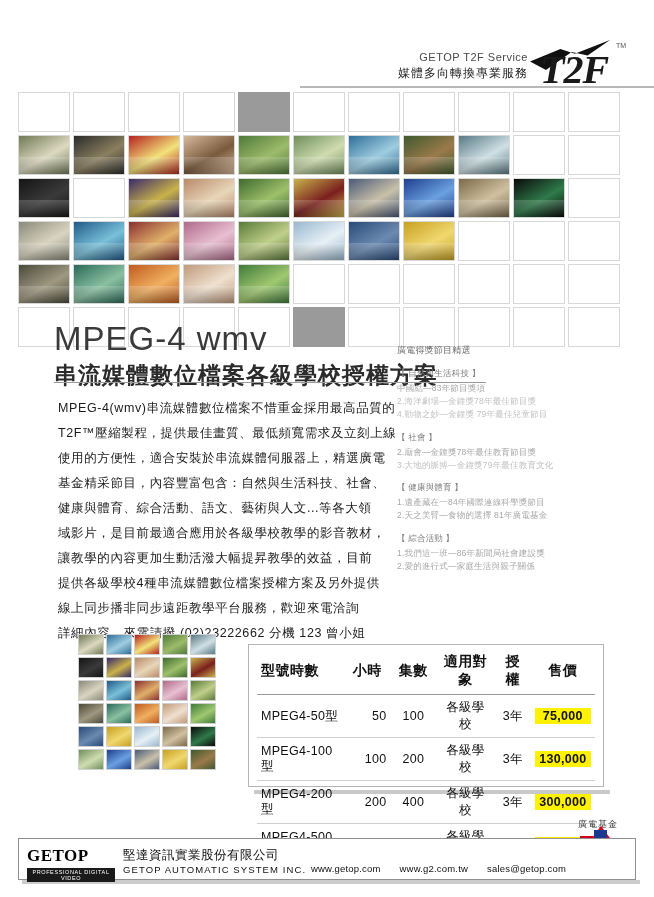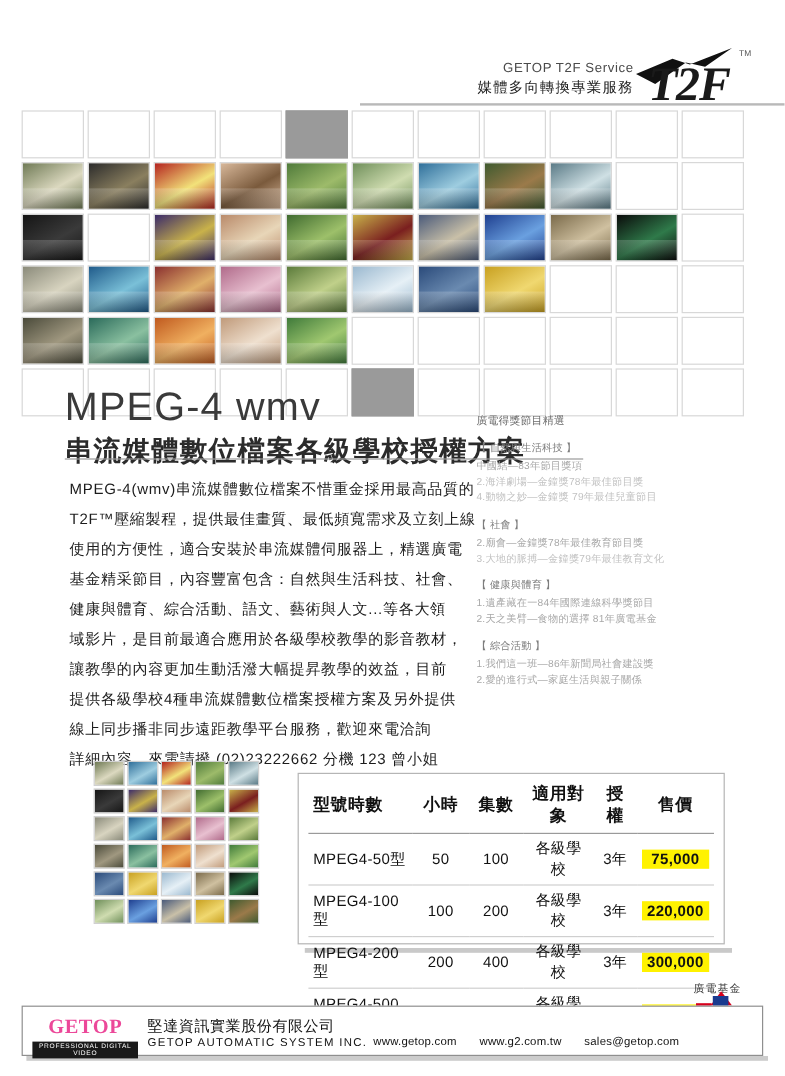--- a/index.html
+++ b/index.html
@@ -192,21 +192,21 @@
     letter-spacing: 0.5px;
   }
   table.price td {
     padding: 4px 4px;
     border-top: 1px solid #cfcfcf;
     font-size: 12.5px;
     letter-spacing: 0.3px;
   }
   table.price tr.first td { border-top: 1px solid #9a9a9a; }
   .col-model { width: 96px; }
-  .col-hours { width: 52px; text-align: center; }
+  .col-hours { width: 52px; text-align: right; }
   .col-eps   { width: 48px; text-align: center; }
   .col-target{ width: 70px; text-align: center; }
   .col-lic   { width: 40px; text-align: center; }
   .col-price { width: 66px; text-align: center; }
   .price-hl {
     background: #fff200;
     display: block;
     padding: 1px 2px;
     font-weight: 700;
     text-align: center;
@@ -266,23 +266,22 @@
   }
   .getop-badge {
     position: absolute;
     left: 8px; top: 7px;
     width: 88px;
   }
   .getop-word {
     font-family: "Liberation Serif", serif;
     font-weight: 700;
     font-size: 17px;
-    color: #ec4899;
+    color: #000000;
     letter-spacing: 0.5px;
-    text-align: center;
   }
   .getop-tag {
     margin-top: 2px;
     background: #1a1a1a;
     color: #ffffff;
     font-size: 5.5px;
     letter-spacing: 0.6px;
     text-align: center;
     padding: 1px 0;
   }
@@ -582,21 +581,21 @@
               <span class="price-hl">75,000</span>
             </td>
           </tr>
           <tr>
             <td class="col-model">MPEG4-100型</td>
             <td class="col-hours">100</td>
             <td class="col-eps">200</td>
             <td class="col-target">各級學校</td>
             <td class="col-lic">3年</td>
             <td class="col-price">
-              <span class="price-hl">220,000</span>
+              <span class="price-hl">130,000</span>
             </td>
           </tr>
           <tr>
             <td class="col-model">MPEG4-200型</td>
             <td class="col-hours">200</td>
             <td class="col-eps">400</td>
             <td class="col-target">各級學校</td>
             <td class="col-lic">3年</td>
             <td class="col-price">
               <span class="price-hl">300,000</span>

